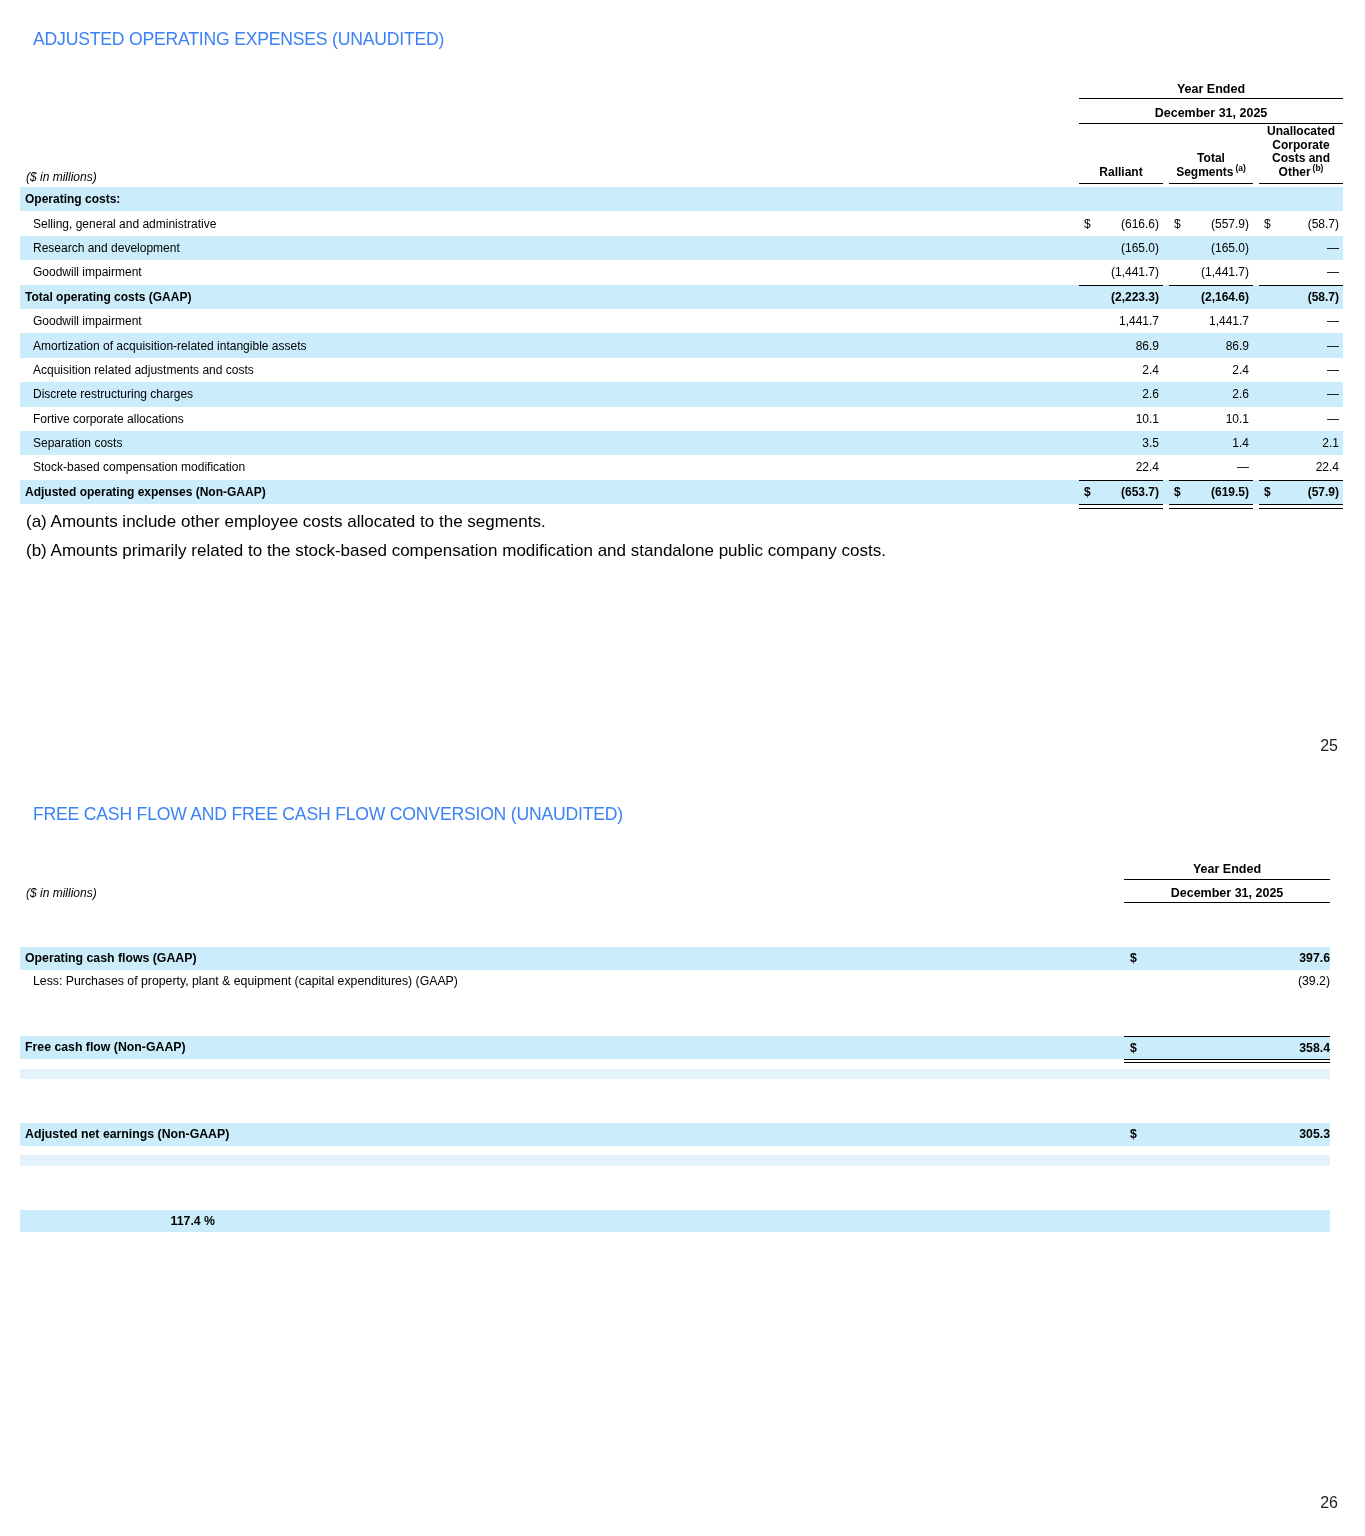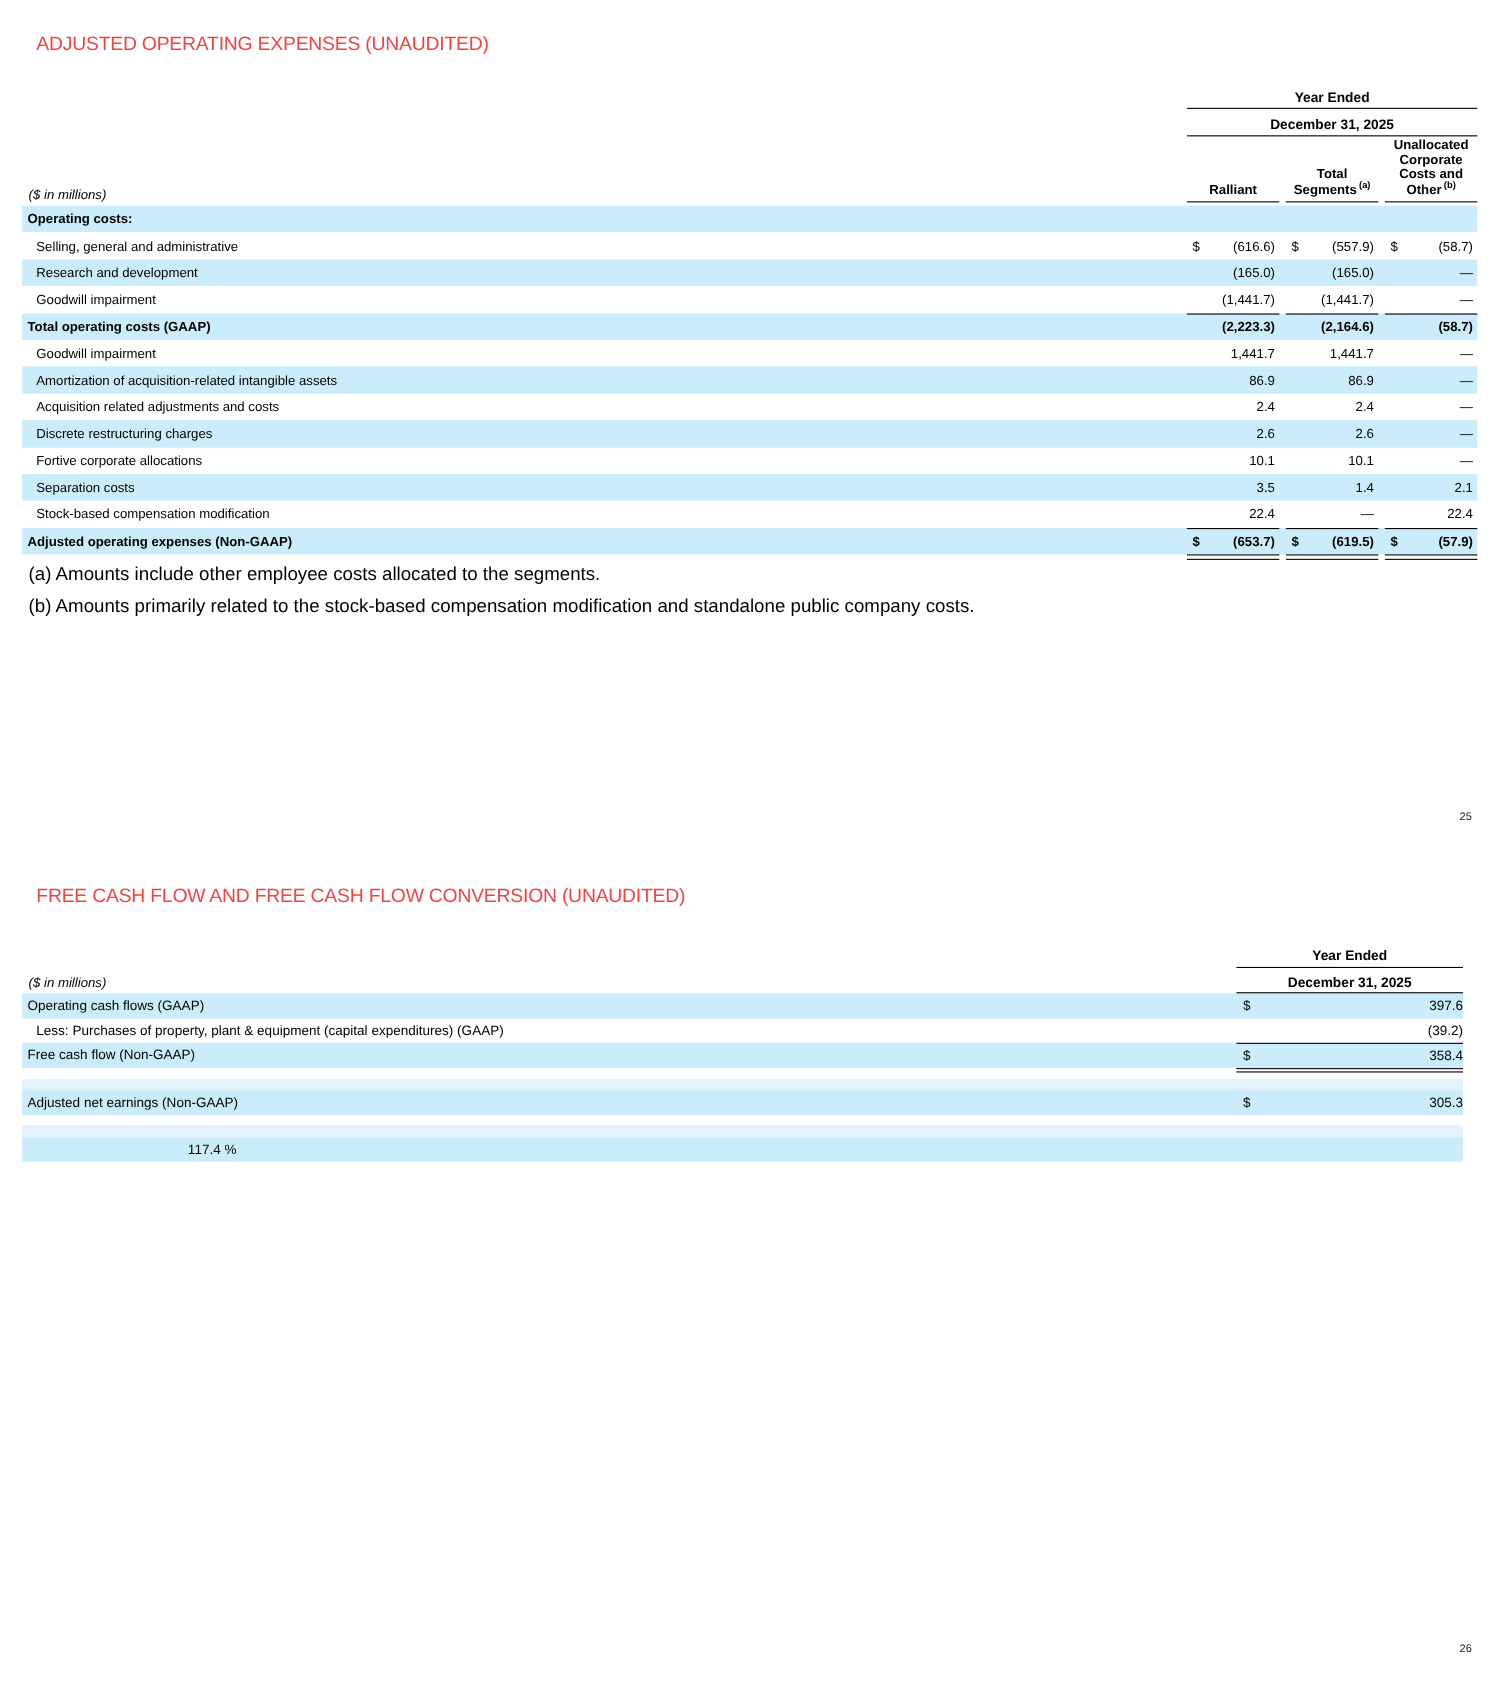--- a/index.html
+++ b/index.html
@@ -1,24 +1,24 @@
 <!DOCTYPE html>
 <html><head>
 <meta charset="utf-8">
 <style>
   * { margin:0; padding:0; box-sizing:border-box; }
   html,body { background:#ffffff; }
   body { font-family:"Liberation Sans", sans-serif; color:#000; }
   #page { position:relative; width:1365px; height:1536px; background:#fff; overflow:hidden; }
 
-  .sect-title { position:absolute; left:33px; font-size:17.6px; letter-spacing:-0.2px; font-weight:400; color:#ef4444; }
+  .sect-title { position:absolute; left:33px; font-size:17.6px; letter-spacing:-0.2px; font-weight:400; color:#3b82f6; }
   #t1-title { top:29px; }
   #t2-title { top:804px; }
 
-  .pagenum { position:absolute; right:27px; font-size:10px; color:#222; }
+  .pagenum { position:absolute; right:27px; font-size:16px; color:#222; }
   #pn-25 { top:737px; }
   #pn-26 { top:1494px; }
 
   
   #table1 { position:absolute; left:20px; top:78px; width:1323px; }
   .t1-hdr { position:relative; height:109px; }
   .units { position:absolute; left:6px; bottom:3px; font-style:italic; font-size:12px; }
   .t1-hdr-right { margin-left:auto; width:264px; }
   .hdr-l1 { height:21px; padding-top:4px; text-align:center; font-weight:bold; font-size:12.5px; border-bottom:1.5px solid #000; }
   .hdr-l2 { height:25px; padding-top:7px; text-align:center; font-weight:bold; font-size:12.5px; border-bottom:1.5px solid #000; }
@@ -44,21 +44,21 @@
   .footnotes .fn { margin-bottom:9px; }
 
   
   #table2 { position:absolute; left:20px; top:858px; width:1310px; }
   .t2-hdr { position:relative; }
   .t2-hdr-right { margin-left:auto; width:206px; }
   .t2-l1 { height:22px; padding-top:4px; text-align:center; font-weight:bold; font-size:12.5px; border-bottom:1.5px solid #000; }
   .t2-l2 { height:23px; padding-top:6px; text-align:center; font-weight:bold; font-size:12.5px; border-bottom:1.5px solid #000; }
   .row2 { display:flex; height:22.5px; align-items:center; font-size:12.3px; }
   .row2.blue { background:#cbecfa; }
-  .row2.b { font-weight:normal; }
+  .row2.b { font-weight:bold;margin-top:44px; }
   .row2 .lbl { flex:1; }
   .cell2 { width:206px; flex:none; display:flex; align-items:center; height:100%; }
   .row2.topline .cell2 { border-top:1.5px solid #000; }
   .cell2 .d { padding-left:6px; }
   .cell2 .v { margin-left:auto; }
   .row2.flush .cell2 .v { padding-right:11px; }
   .rulerow2 { display:flex; }
   .rulerow2 .lblspace { flex:1; }
   .rulerow2 .seg { width:206px; height:4.5px; border-top:1.5px solid #000; border-bottom:1.5px solid #000; }
   .sp { width:100%; }

